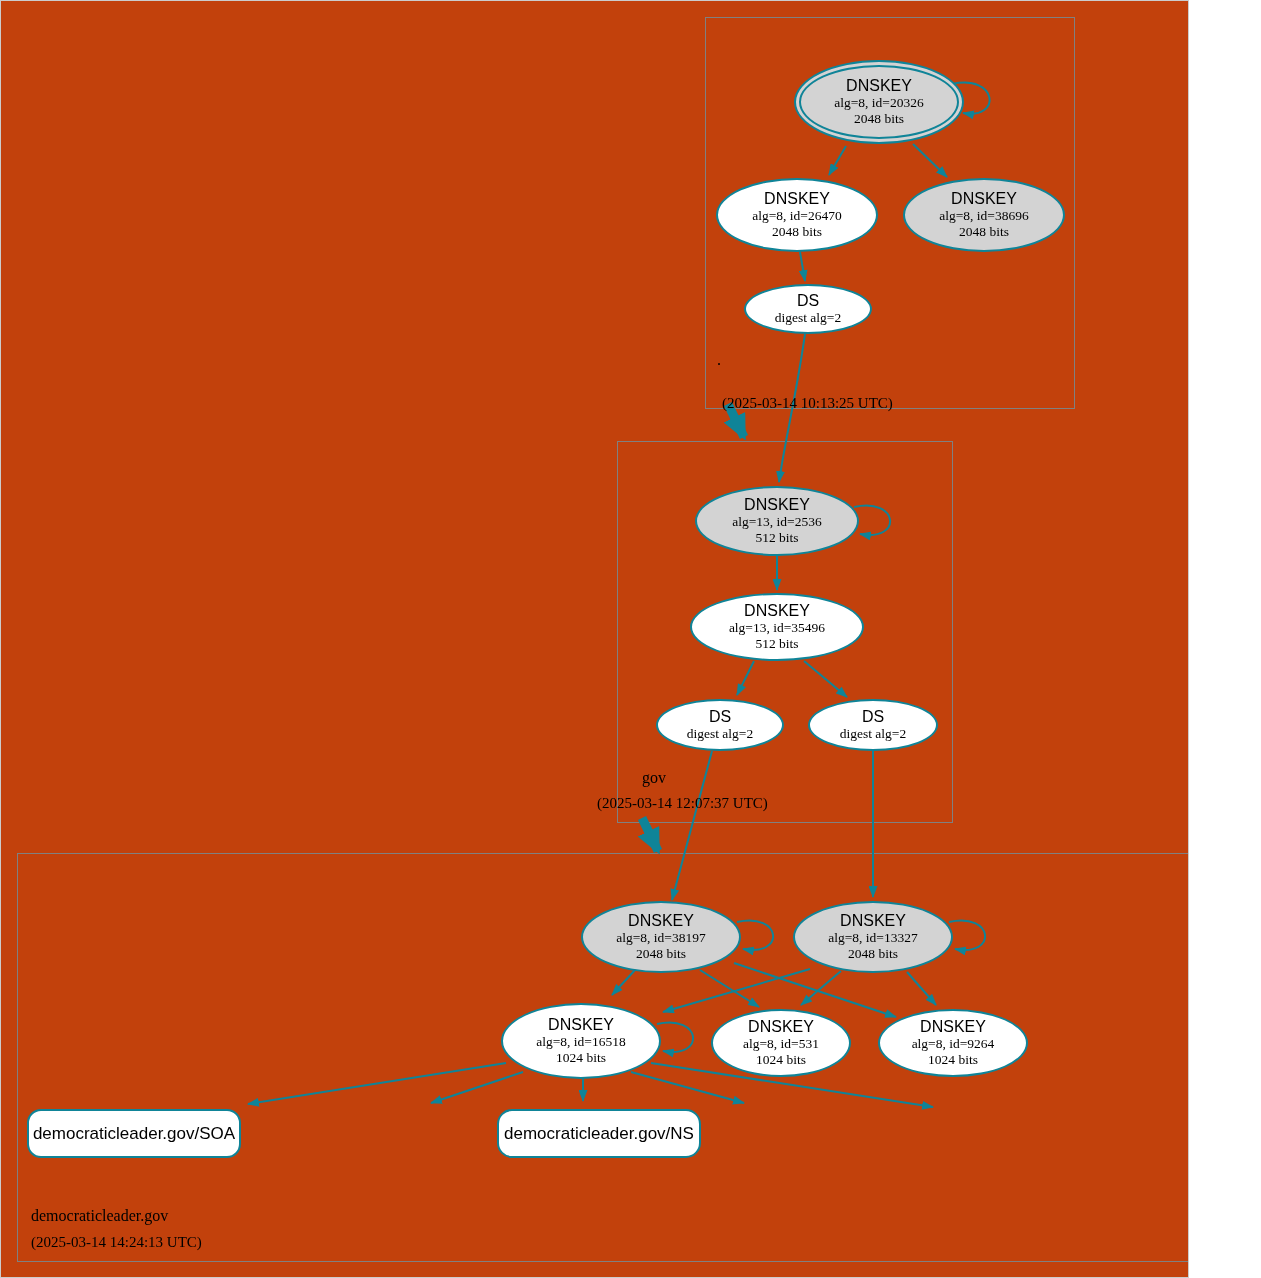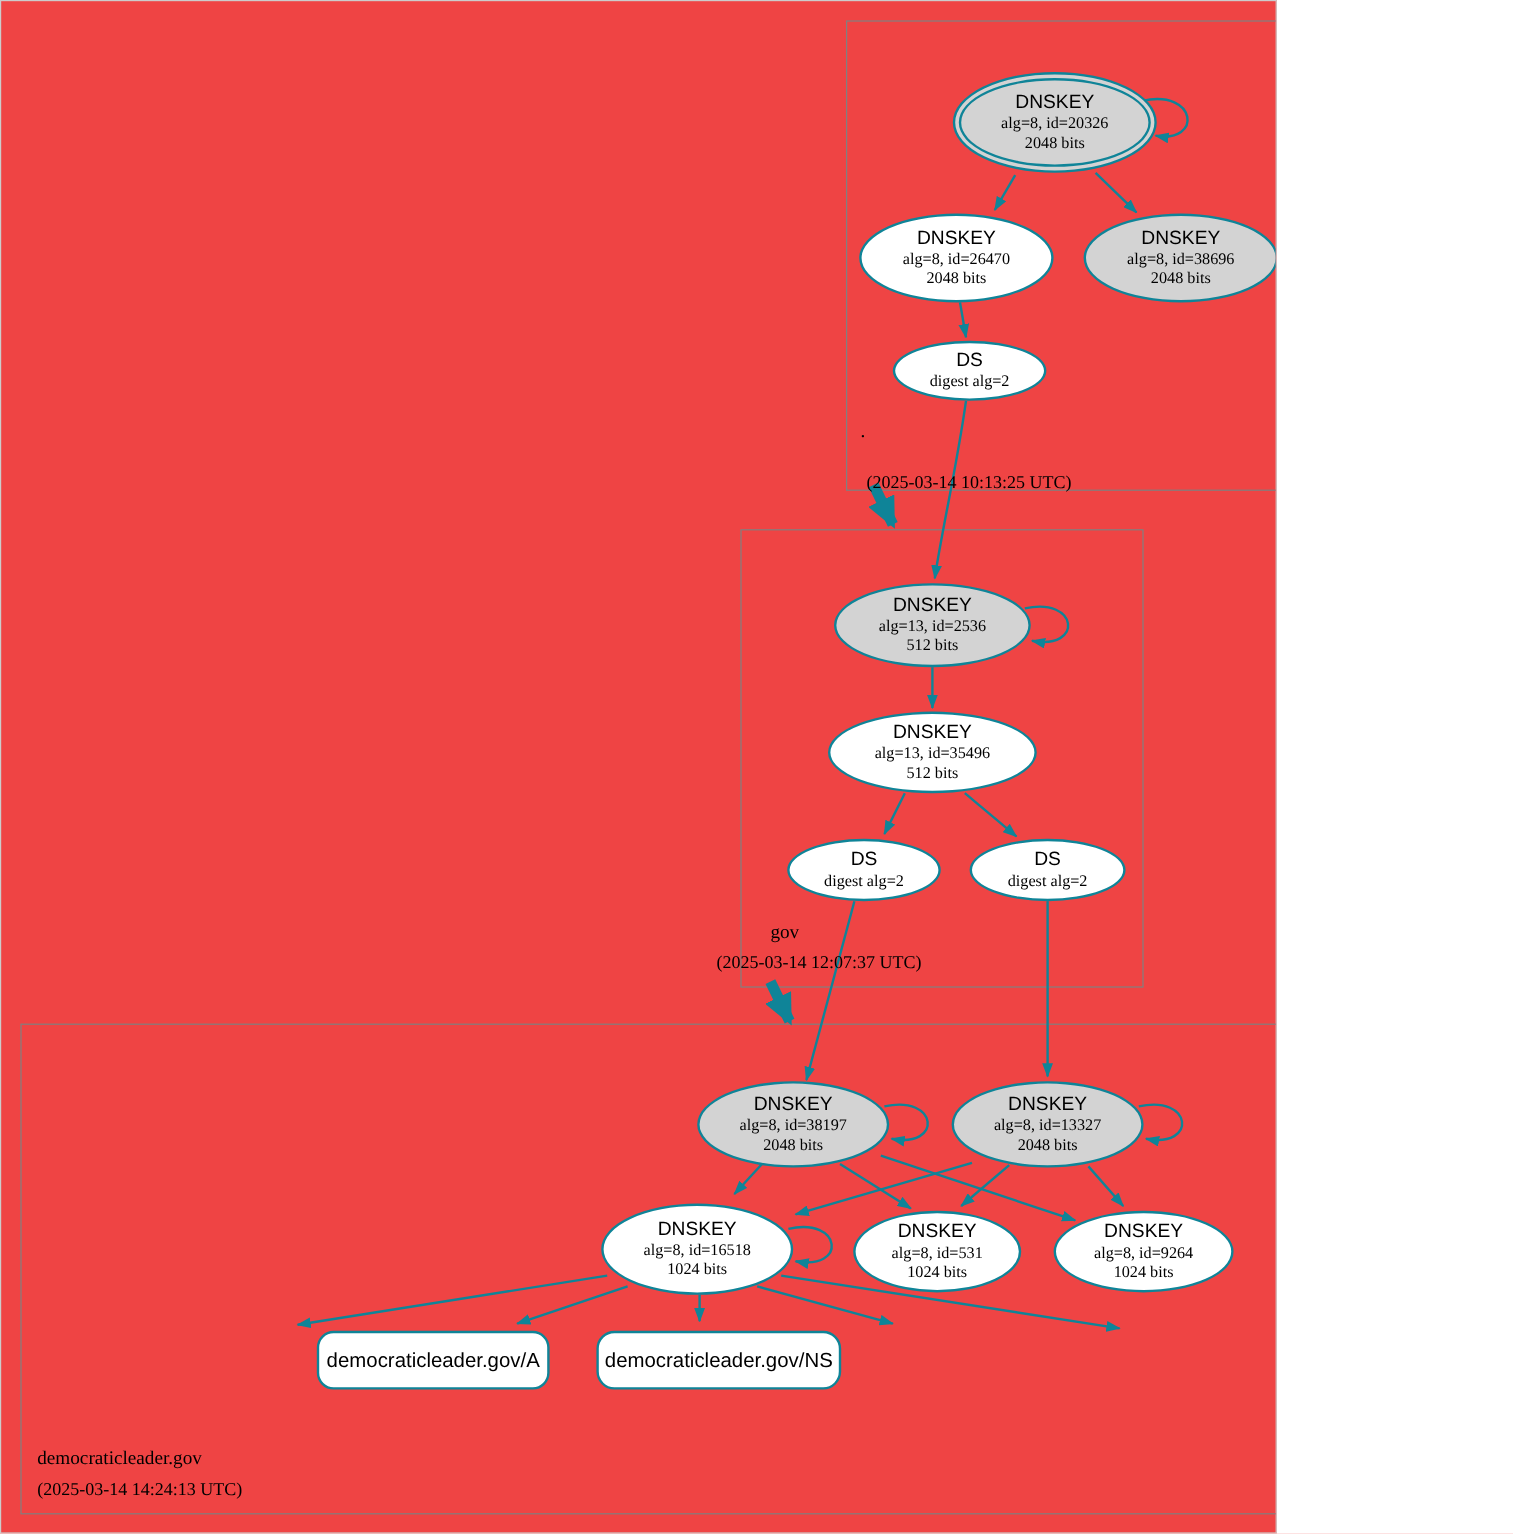--- a/index.html
+++ b/index.html
@@ -3,22 +3,22 @@
 <meta charset="utf-8">
 <style>
   :root{
     --edge:#0f8498;
     --ksk-fill:#d3d3d3;
     --node-fill:#ffffff;
     --box-border:#808080;
   }
   html,body{margin:0;padding:0;background:#fff;}
   #canvas{
-    position:relative;width:1064px;height:1278px;
-    background:#ef4444;overflow:hidden;
+    position:relative;width:1189px;height:1278px;
+    background:#c2410c;overflow:hidden;
     border:1px solid #cccccc;box-sizing:border-box;
     font-family:"Liberation Sans",sans-serif;
   }
   .zonebox{
     position:absolute;border:1px solid var(--box-border);
     background:transparent;z-index:0;box-sizing:border-box;
   }
   .edges{position:absolute;left:0;top:0;z-index:1;}
   .node{
     position:absolute;z-index:2;box-sizing:border-box;
@@ -164,19 +164,19 @@
     <span class="t">DNSKEY</span>
     <span class="s">alg=8, id=531</span>
     <span class="s">1024 bits</span>
   </div>
   <div class="node" style="left:877px;top:1008px;width:150px;height:68px;">
     <span class="t">DNSKEY</span>
     <span class="s">alg=8, id=9264</span>
     <span class="s">1024 bits</span>
   </div>
 
-  <div class="rrset" style="left:263px;width:194px;">democraticleader.gov/A</div>
+  <div class="rrset" style="left:26px;width:214px;">democraticleader.gov/SOA</div>
   <div class="rrset" style="left:496px;width:204px;border-radius:15px;">democraticleader.gov/NS</div>
 
   <div class="zlabel" style="left:30px;top:1206px;">democraticleader.gov</div>
   <div class="zts" style="left:30px;top:1233px;">(2025-03-14 14:24:13 UTC)</div>
 
 </div>
 
 </body></html>

